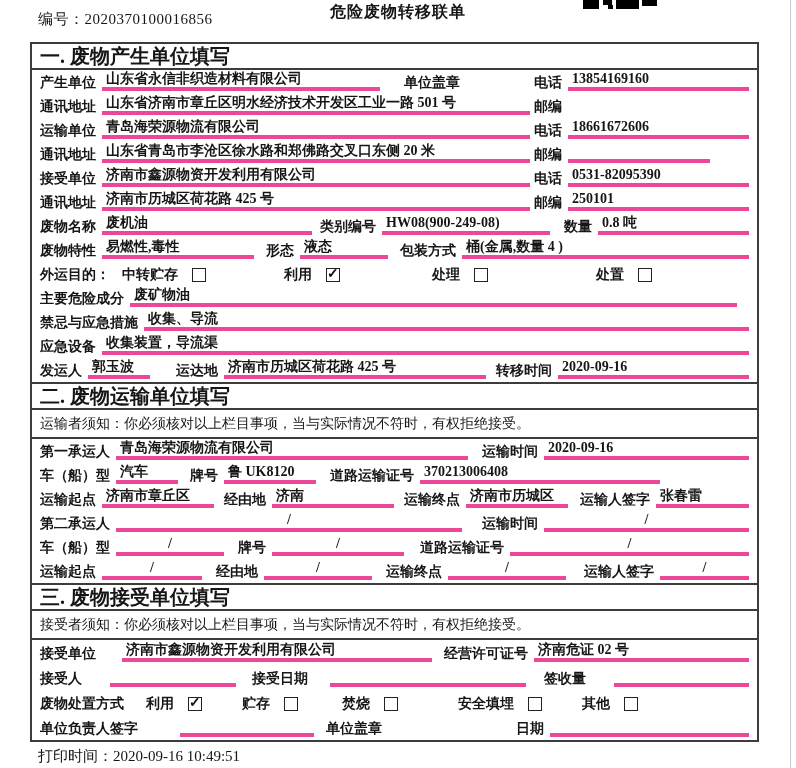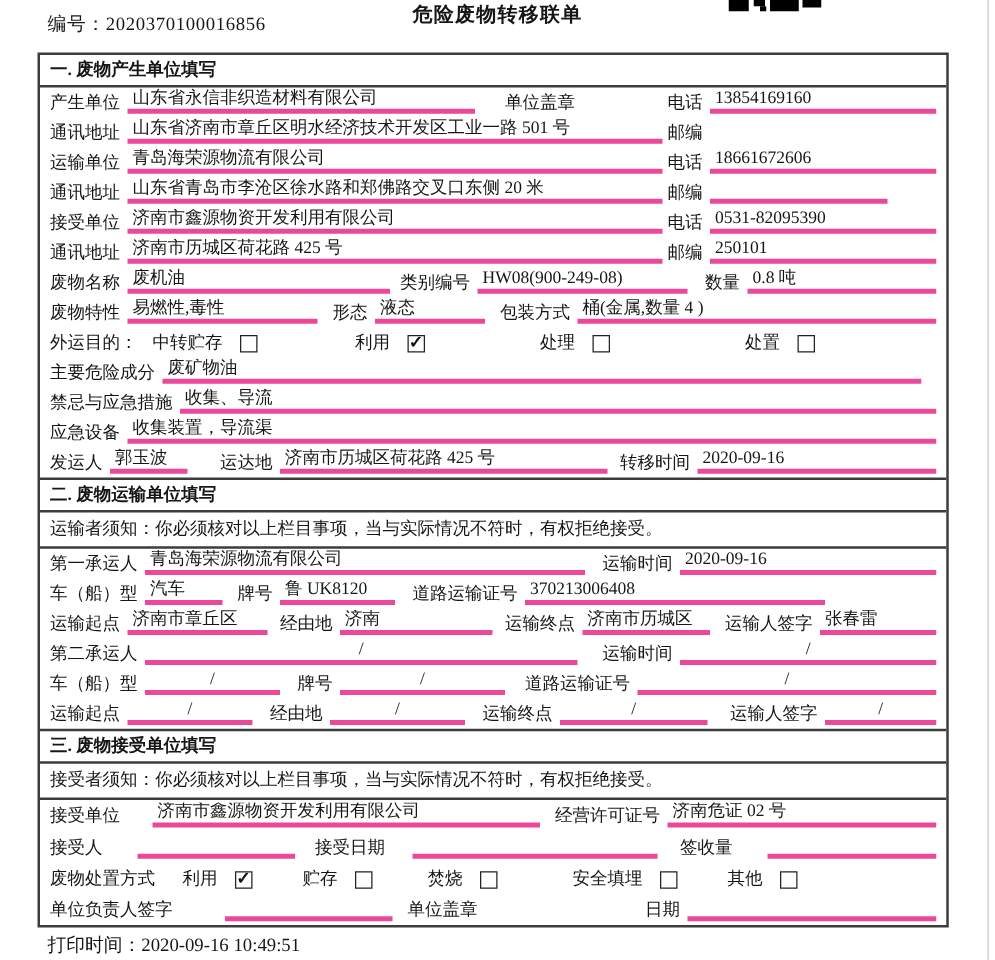--- a/index.html
+++ b/index.html
@@ -11,23 +11,23 @@
   
   .doc-no { position:absolute; left:38px; top:10px; font-size:15px; letter-spacing:0.5px; }
   .doc-title { position:absolute; left:330px; top:2px; font-size:16px; font-weight:bold; letter-spacing:1px; }
   .qr-frag { position:absolute; left:583px; top:0; width:78px; height:11px; }
   .qr-frag div { position:absolute; background:#000; }
   .edge-line { position:absolute; left:790px; top:0; width:1px; height:768px; background:#c8c8c8; }
   
   .ftable { position:absolute; left:30px; top:42px; width:725px; border:2px solid #3c3c3c; background:#fff; }
   .sec { }
   .sec.divided { border-bottom:2px solid #3c3c3c; }
-  .sec-title { font-weight:bold; font-size:14px; padding:4px 8px 3px 8px; border-bottom:2px solid #3c3c3c; line-height:17px; }
+  .sec-title { font-weight:bold; font-size:20px; padding:4px 8px 3px 8px; border-bottom:2px solid #3c3c3c; line-height:17px; }
   .note-row { padding:5px 8px; line-height:17px; border-bottom:2px solid #3c3c3c; font-size:14px; }
-  .row { display:flex; align-items:flex-end; height:24px; padding:0 8px 3px 8px; white-space:nowrap; box-sizing:border-box; }
+  .row { display:flex; align-items:flex-end; height:24px; padding:0 8px 3px 8px; white-space:nowrap; box-sizing:border-box;font-weight:bold; }
   .row.h25 { height:25px; }
   .lbl { flex-shrink:0; margin-right:6px; line-height:16px; }
   .u { border-bottom:4px solid #ec4899; min-height:16px; line-height:16px; padding:0 4px; flex-shrink:0; box-sizing:border-box; overflow:hidden; }
   .u.grow { flex:1 1 auto; }
   .u.ctr { text-align:center; }
   .sp { flex:1 1 0; }
   .rg { display:flex; align-items:flex-end; width:215px; flex-shrink:0; }
   .cbf { display:inline-flex; align-items:flex-end; }
   .cb { width:12px; height:12px; border:1px solid #222; margin-left:8px; margin-bottom:1px; position:relative; flex-shrink:0; background:#fff; }
   .cb.checked::after { content:"✓"; position:absolute; left:0px; top:-4px; font-size:14px; font-weight:bold; color:#111; }

